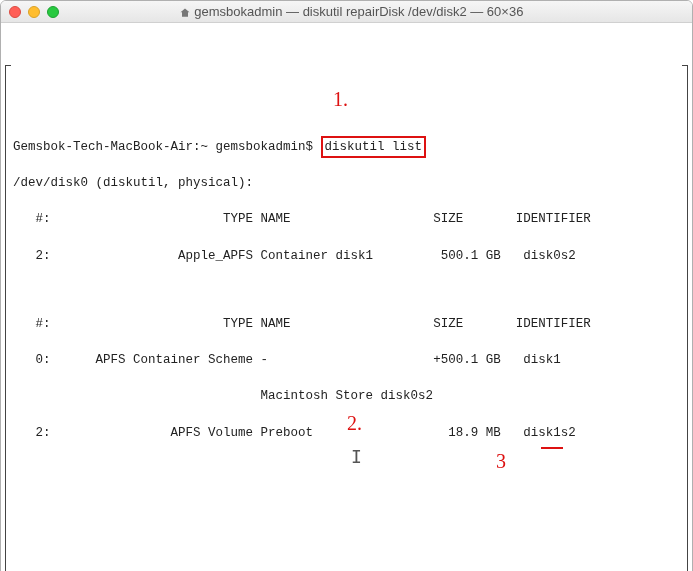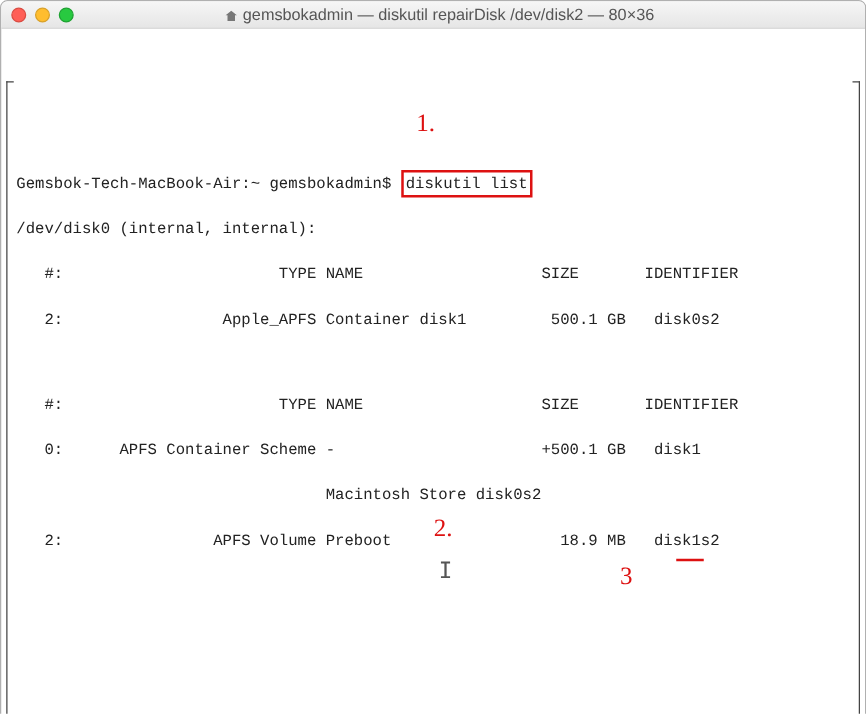--- a/index.html
+++ b/index.html
@@ -86,31 +86,31 @@
 
 <div class="window" style="position:relative;">
   <div class="titlebar">
     <span class="tl-btn tl-close"></span>
     <span class="tl-btn tl-min"></span>
     <span class="tl-btn tl-zoom"></span>
     <span class="title">
       <svg class="home-icon" viewBox="0 0 16 16">
           <path fill="#777" d="M8 2l6 5h-2v6H4V7H2z"></path>
         </svg>
-      <span>gemsbokadmin — diskutil repairDisk /dev/disk2 — 80×36</span>
+      <span>gemsbokadmin — diskutil repairDisk /dev/disk2 — 60×36</span>
     </span>
   </div>
 
   <div class="terminal" style="position:relative;">
     <div class="bracket-pane" style="padding:0 8px;">
       <div class="left-bracket"></div>
       <div class="right-bracket"></div>
 
 <div><span>Gemsbok-Tech-MacBook-Air:~ gemsbokadmin$</span> <span class="redbox"><span>diskutil list</span></span></div>
-<div>/dev/disk0 (internal, internal):</div>
+<div>/dev/disk0 (diskutil, physical):</div>
 <div>   <span>#:</span>                       <span>TYPE</span> <span>NAME</span>                   <span>SIZE</span>       <span>IDENTIFIER</span></div>
 <div>   <span>2:</span>                 <span>Apple_APFS</span> <span>Container disk1</span>         <span>500.1 GB</span>   <span>disk0s2</span></div>
 <div class="spacer"></div>
 <div>   <span>#:</span>                       <span>TYPE</span> <span>NAME</span>                   <span>SIZE</span>       <span>IDENTIFIER</span></div>
 <div>   <span>0:</span>      <span>APFS Container Scheme</span> <span>-</span>                      <span>+500.1 GB</span>   <span>disk1</span></div>
 <div>                                 <span>Macintosh Store disk0s2</span></div>
 <div>   <span>2:</span>                <span>APFS Volume</span> <span>Preboot</span>                  <span>18.9 MB</span>   <span>disk1s2</span></div>
 
 
 

